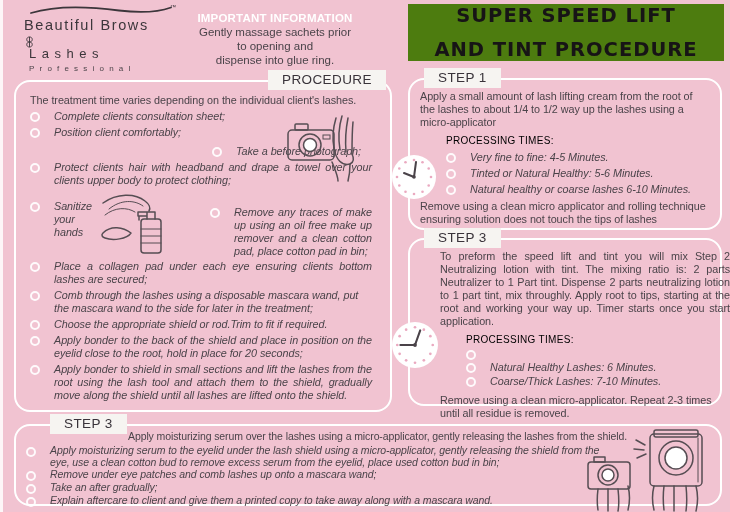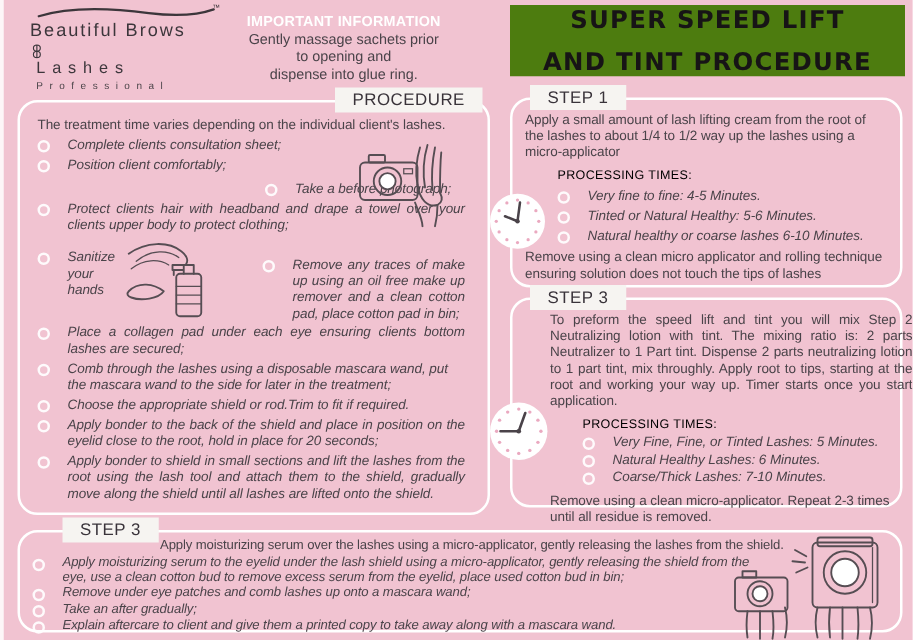--- a/index.html
+++ b/index.html
@@ -217,21 +217,20 @@
     <circle cx="23" cy="23" r="1.8" fill="#4a4349"></circle>
   </svg>
 
   <div class="panel" id="step2Panel"></div>
   <div class="plabel" id="step2Label">STEP 3</div>
   <div id="step2Content" class="tight">
     <div class="body-text just">To preform the speed lift and tint you will mix Step 2 Neutralizing lotion with tint. The mixing ratio is: 2 parts Neutralizer to 1 Part tint. Dispense 2 parts neutralizing lotion to 1 part tint, mix throughly. Apply root to tips, starting at the root and working your way up. Timer starts once you start application.</div>
     <div class="proc-times">PROCESSING TIMES:</div>
     <div class="row indent">
       <span class="ring"></span>
-      <span class="txt">Very Fine, Fine, or Tinted Lashes: 5 Minutes.</span>
     </div>
     <div class="row indent">
       <span class="ring"></span>
       <span class="txt">Natural Healthy Lashes: 6 Minutes.</span>
     </div>
     <div class="row indent">
       <span class="ring"></span>
       <span class="txt">Coarse/Thick Lashes: 7-10 Minutes.</span>
     </div>
     <div class="body-text" style="margin-top:6px;">Remove using a clean micro-applicator. Repeat 2-3 times until all residue is removed.</div>

